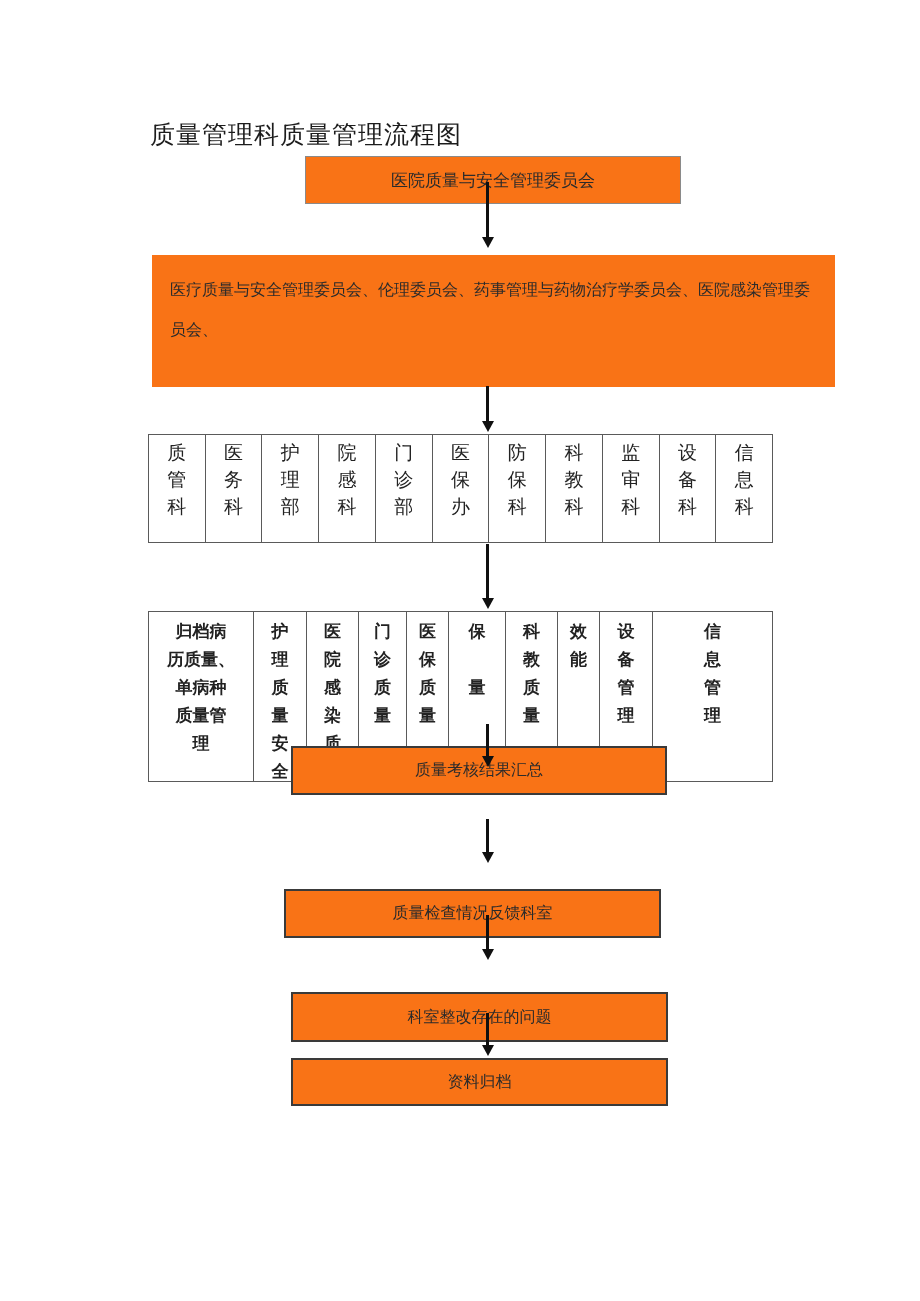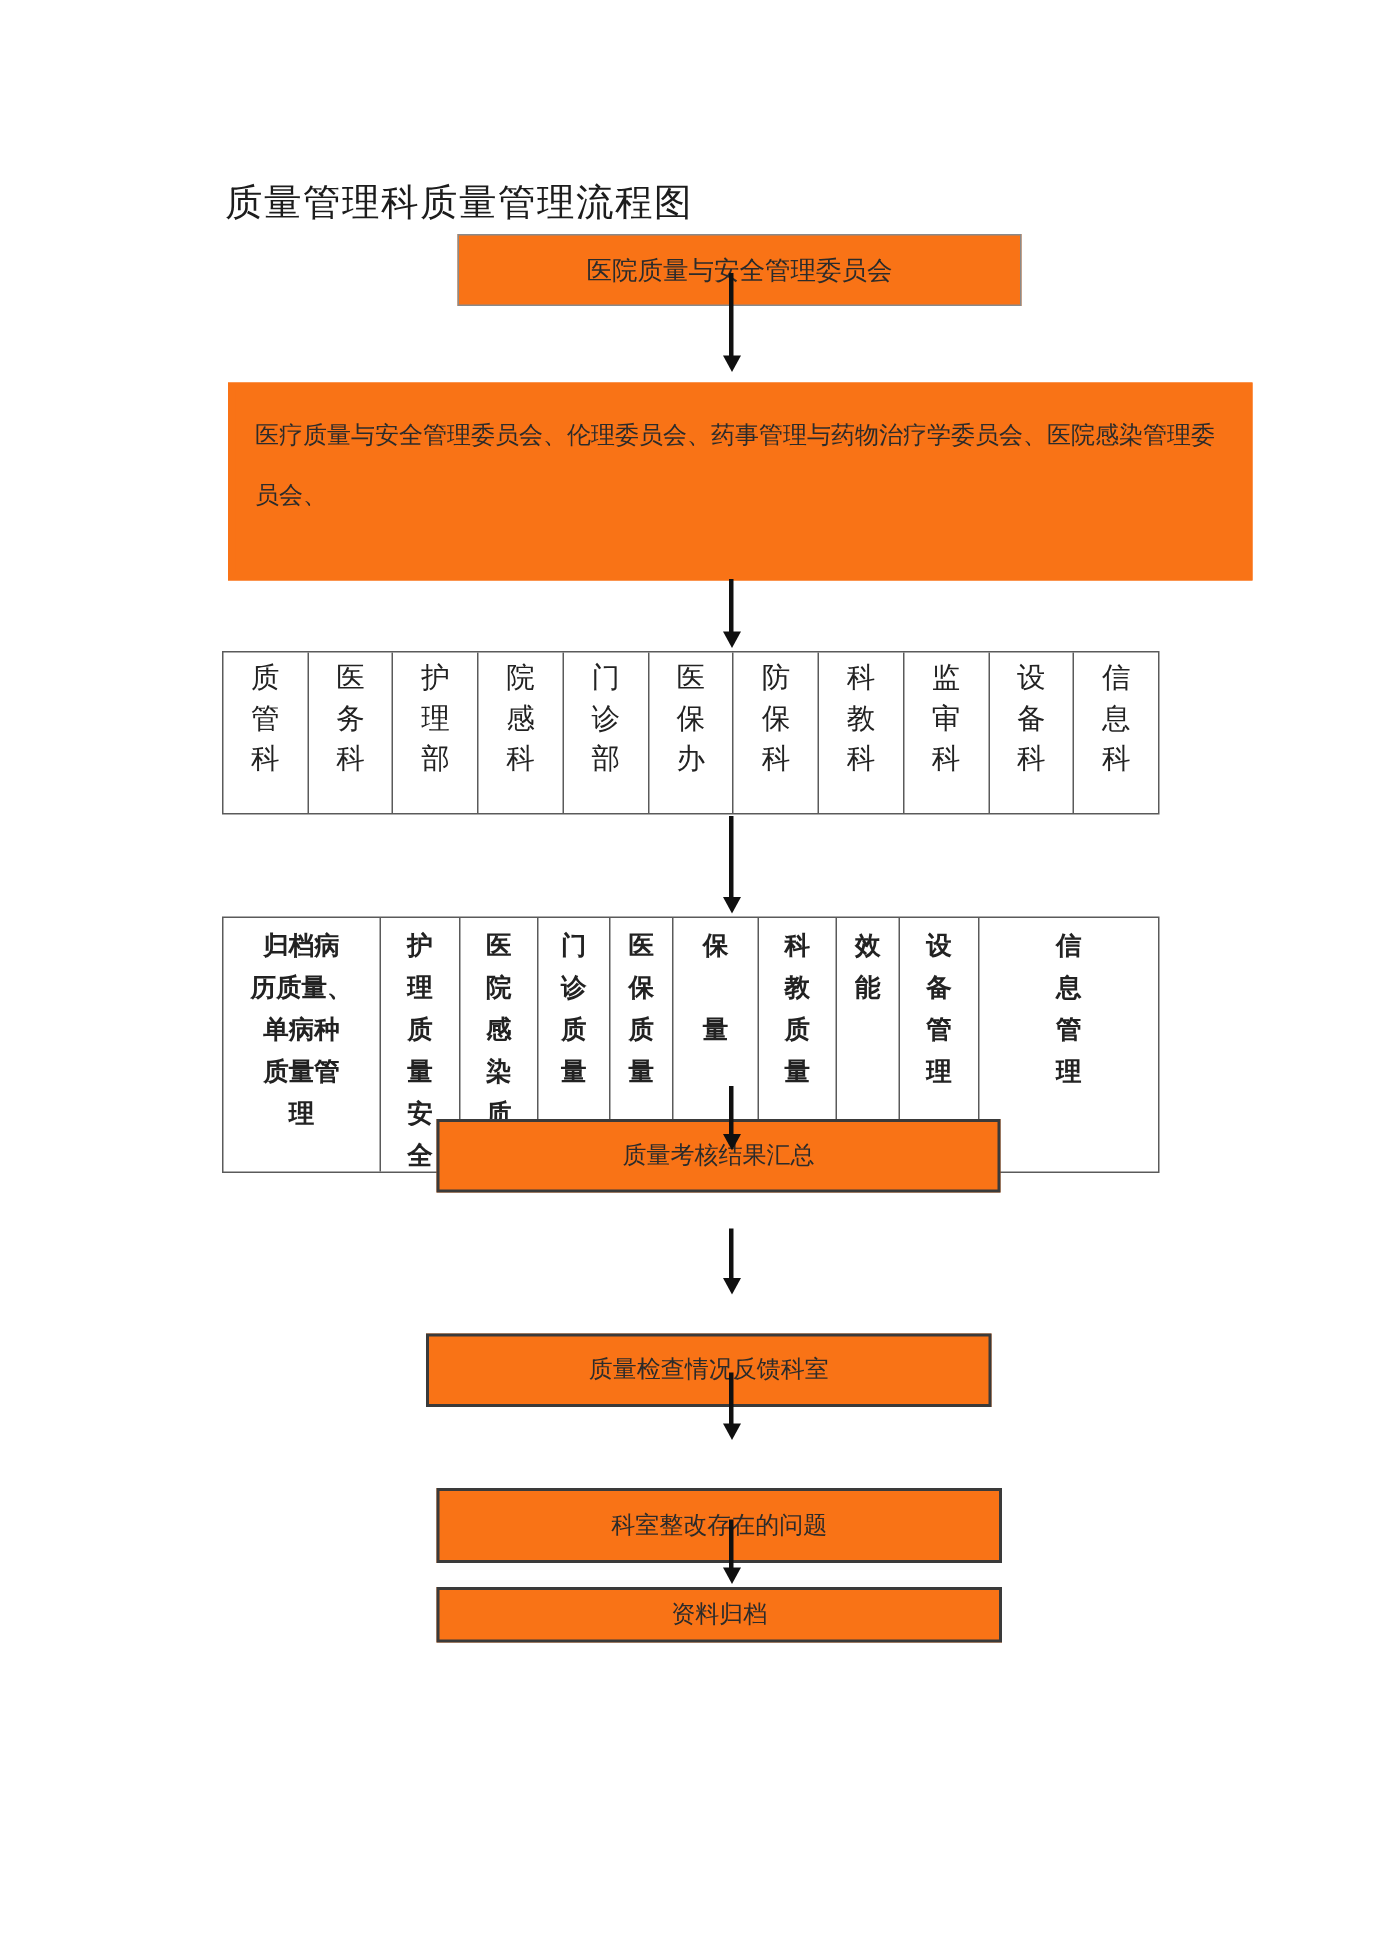--- a/index.html
+++ b/index.html
@@ -43,21 +43,21 @@
   .r4c9{flex:0 0 42px;}
   .r4c10{flex:0 0 53px;}
   .r4c11{flex:1 1 52px;}
   .step-box{
     border:2px solid #3a3a3a;display:flex;align-items:center;justify-content:center;
     font-size:16px;color:#2b2b2b;z-index:2;
   }
   .step1{left:291px;top:746px;width:376px;height:49px;}
   .step2{left:284px;top:865px;width:377px;height:49px;margin-top:24px;}
   .step3{left:291px;top:992px;width:377px;height:50px;}
-  .step4{left:291px;top:1058px;width:377px;height:37px;}
+  .step4{left:291px;top:1058px;width:377px;height:48px;}
   .arrow{
     position:absolute;width:3px;background:#101010;z-index:3;
   }
   .arrow::after{
     content:'';position:absolute;left:50%;transform:translateX(-50%);
     bottom:-10px;width:0;height:0;
     border-left:6px solid transparent;border-right:6px solid transparent;
     border-top:11px solid #101010;
   }
   .a1{left:486px;top:182px;height:56px;}

